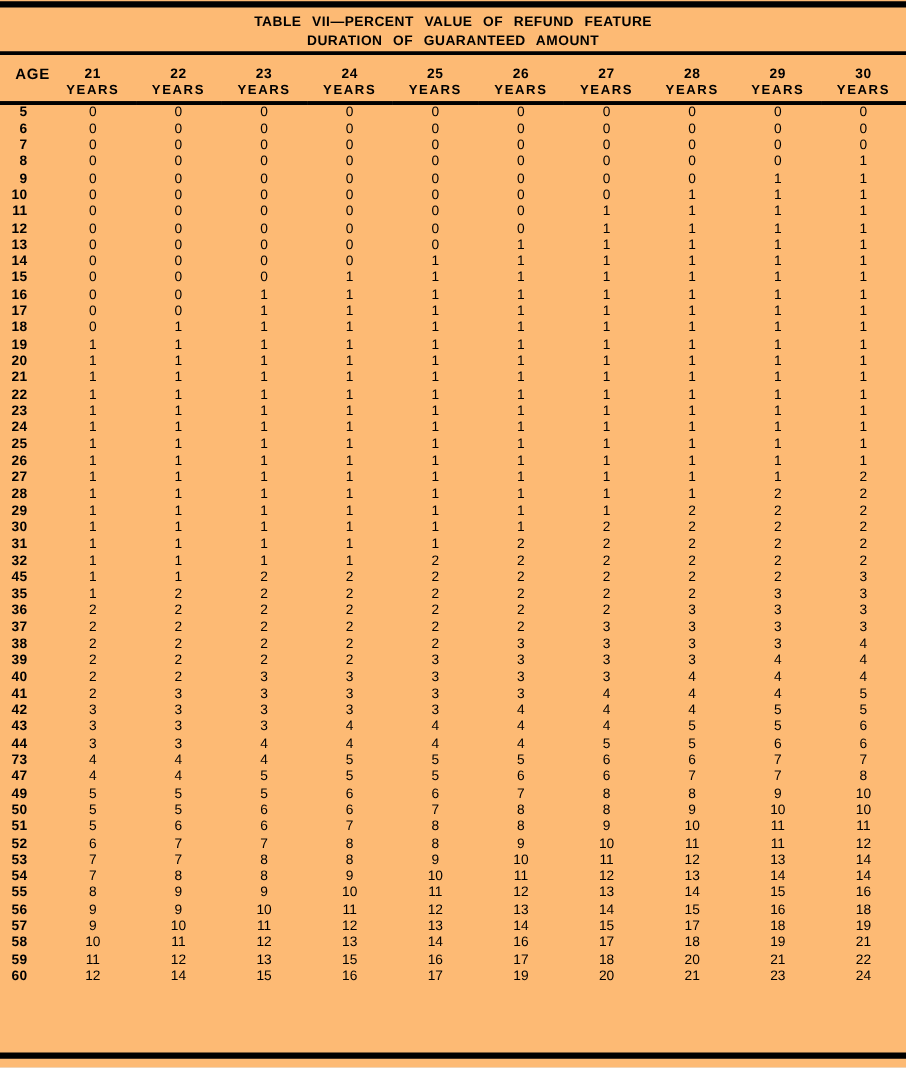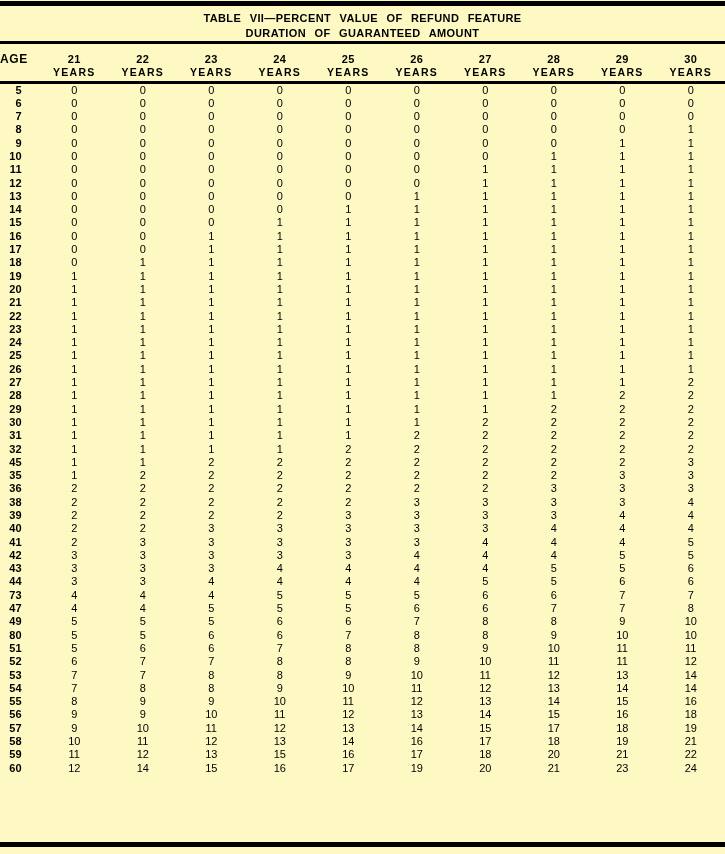--- a/index.html
+++ b/index.html
@@ -1,38 +1,38 @@
 <!DOCTYPE html>
 <html><head>
 <meta charset="utf-8">
 <style>
   html,body{margin:0;padding:0;background:#e8e8e8;}
   .page{
-    position:relative;width:725px;height:854px;background:#fef9c3;
+    position:relative;width:725px;height:854px;background:#fdba74;
     font-family:"Liberation Sans",sans-serif;color:#000;overflow:hidden;
   }
   .rule{position:absolute;left:0;width:725px;background:#000;}
   .rule-top{top:1px;height:5px;}
   .rule-under-title{top:41px;height:3px;}
   .rule-bottom{top:842px;height:5px;}
   .title-block{
     position:absolute;top:11px;left:0;width:725px;text-align:center;
     font-weight:bold;font-size:11px;line-height:15px;
     letter-spacing:0.4px;word-spacing:5px;white-space:nowrap;
   }
   table.vii{
     position:absolute;top:46px;left:0;width:725px;
     border-collapse:collapse;table-layout:fixed;
   }
   col.age-col{width:40px;}
   col.yr-col{width:68.5px;}
   thead tr{height:36px;border-bottom:3px solid #000;}
   thead th{padding:0;vertical-align:top;font-weight:bold;}
   th.age-header{
-    text-align:left;font-size:12px;letter-spacing:0.6px;
+    text-align:right;font-size:12px;letter-spacing:0.6px;
     padding-top:6px;white-space:nowrap;
   }
   th.year-th{text-align:center;}
   .yr-num{font-size:11px;letter-spacing:0.5px;padding-top:6px;height:14px;line-height:14px;}
   .yr-label{font-size:10.5px;letter-spacing:1.3px;height:13px;line-height:13px;}
   tbody tr{height:13.3px;}
   tbody th.age-cell{
     font-size:11px;font-weight:bold;text-align:right;
     padding:0 18px 0 0;line-height:13.3px;letter-spacing:0.3px;
   }
@@ -511,20 +511,33 @@
           <td class="val-cell">2</td>
           <td class="val-cell">2</td>
           <td class="val-cell">2</td>
           <td class="val-cell">2</td>
           <td class="val-cell">2</td>
           <td class="val-cell">3</td>
           <td class="val-cell">3</td>
           <td class="val-cell">3</td>
         </tr>
         <tr>
+          <th class="age-cell">37</th>
+          <td class="val-cell">2</td>
+          <td class="val-cell">2</td>
+          <td class="val-cell">2</td>
+          <td class="val-cell">2</td>
+          <td class="val-cell">2</td>
+          <td class="val-cell">2</td>
+          <td class="val-cell">3</td>
+          <td class="val-cell">3</td>
+          <td class="val-cell">3</td>
+          <td class="val-cell">3</td>
+        </tr>
+        <tr>
           <th class="age-cell">38</th>
           <td class="val-cell">2</td>
           <td class="val-cell">2</td>
           <td class="val-cell">2</td>
           <td class="val-cell">2</td>
           <td class="val-cell">2</td>
           <td class="val-cell">3</td>
           <td class="val-cell">3</td>
           <td class="val-cell">3</td>
           <td class="val-cell">3</td>
@@ -641,21 +654,21 @@
           <td class="val-cell">5</td>
           <td class="val-cell">6</td>
           <td class="val-cell">6</td>
           <td class="val-cell">7</td>
           <td class="val-cell">8</td>
           <td class="val-cell">8</td>
           <td class="val-cell">9</td>
           <td class="val-cell">10</td>
         </tr>
         <tr>
-          <th class="age-cell">80</th>
+          <th class="age-cell">50</th>
           <td class="val-cell">5</td>
           <td class="val-cell">5</td>
           <td class="val-cell">6</td>
           <td class="val-cell">6</td>
           <td class="val-cell">7</td>
           <td class="val-cell">8</td>
           <td class="val-cell">8</td>
           <td class="val-cell">9</td>
           <td class="val-cell">10</td>
           <td class="val-cell">10</td>

